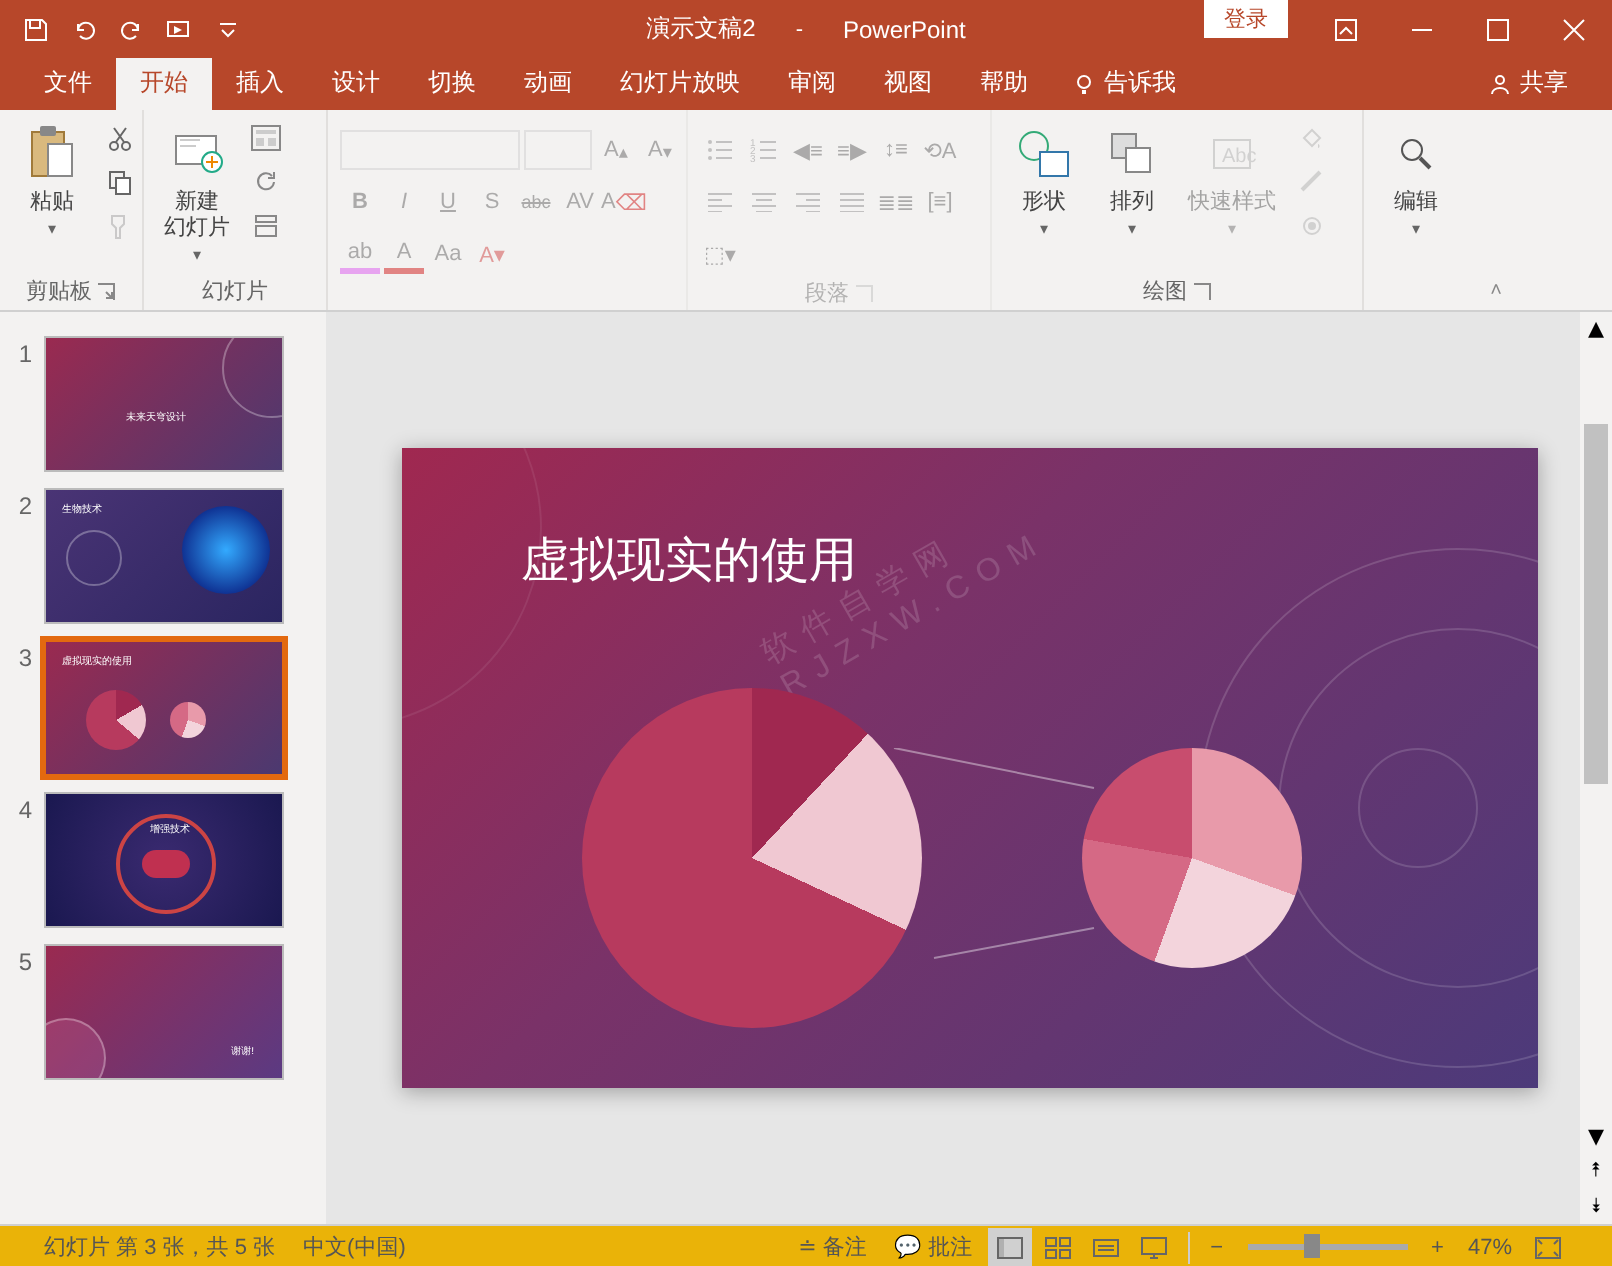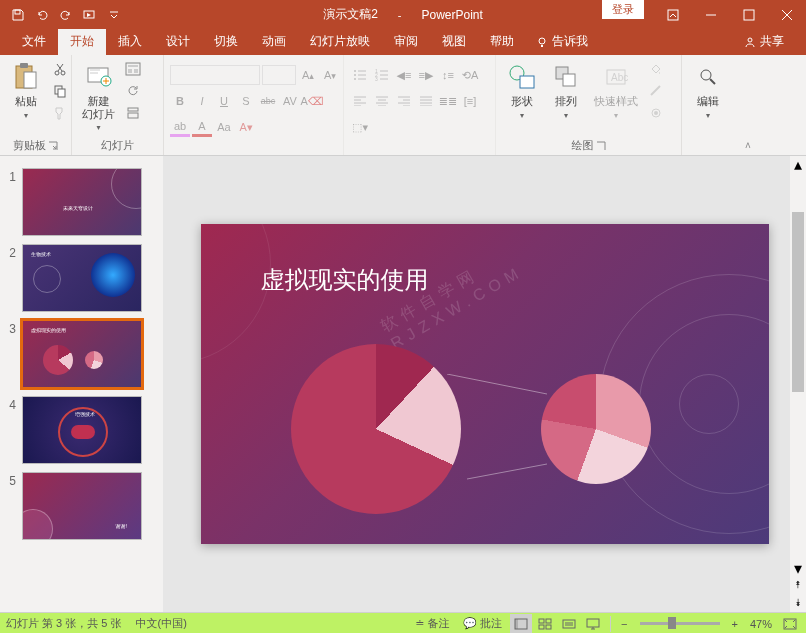--- a/index.html
+++ b/index.html
@@ -69,21 +69,21 @@
 .connector svg{width:100%;height:100%}
 
 .legend{position:absolute;right:30px;top:175px;display:grid;grid-template-columns:auto auto;gap:8px 14px}
 .legend-item{display:flex;align-items:center;gap:4px}
 .legend-sw{width:8px;height:8px}
 .legend-label{color:#fff;font-size:9px}
 
 .watermark{position:absolute;left:176px;top:55px;transform:rotate(-30deg);color:rgba(255,255,255,0.15);font-size:16px;letter-spacing:6px;pointer-events:none}
 
 
-.status-bar{height:22px;background:#bef264;border-top:1px solid #d0d0d0;display:flex;align-items:center;font-size:11px;color:#555;padding:0 6px}
+.status-bar{height:22px;background:#eab308;border-top:1px solid #d0d0d0;display:flex;align-items:center;font-size:11px;color:#555;padding:0 22px}
 .status-left{display:flex;gap:14px;align-items:center}
 .status-right{margin-left:auto;display:flex;align-items:center;gap:2px}
 .status-btn{padding:2px 6px;cursor:pointer;display:flex;align-items:center;gap:3px}
 .view-btn{width:22px;height:20px;display:flex;align-items:center;justify-content:center;cursor:pointer}
 .view-btn.active{background:#d0d0d0}
 .zoom-slider{width:80px;height:3px;background:#aaa;margin:0 6px;position:relative;cursor:pointer}
 .zoom-slider .handle{position:absolute;width:8px;height:12px;background:#888;top:-5px;left:35%}
 .zoom-val{padding:0 6px}
 .fit-btn{width:20px;height:20px;display:flex;align-items:center;justify-content:center;cursor:pointer}
 
@@ -350,20 +350,26 @@
               <path d="M0 1h12M0 4h12M0 7h12M0 10h12" stroke="#888"></path>
             </svg>
           </div>
         <div class="ctrl">≣≣</div>
         <div class="ctrl">[≡]</div>
       </div>
       <div class="font-row">
         <div class="ctrl">⬚▾</div>
       </div>
     </div>
+    <div class="group-label">
+        <span>段落</span>
+        <svg class="launcher" viewBox="0 0 10 10">
+          <path d="M1 1h8v8" fill="none" stroke="#bbb"></path>
+        </svg>
+      </div>
   </div>
 
   <div class="group" style="width:186px">
     <div class="group-content">
       <div class="big-btn">
         <div class="icon-box">
             <svg width="28" height="26" viewBox="0 0 28 26">
               <circle cx="9" cy="9" r="7" fill="none" stroke="#3a7"></circle>
               <rect x="12" y="12" width="14" height="12" fill="#fff" stroke="#37a"></rect>
             </svg>

